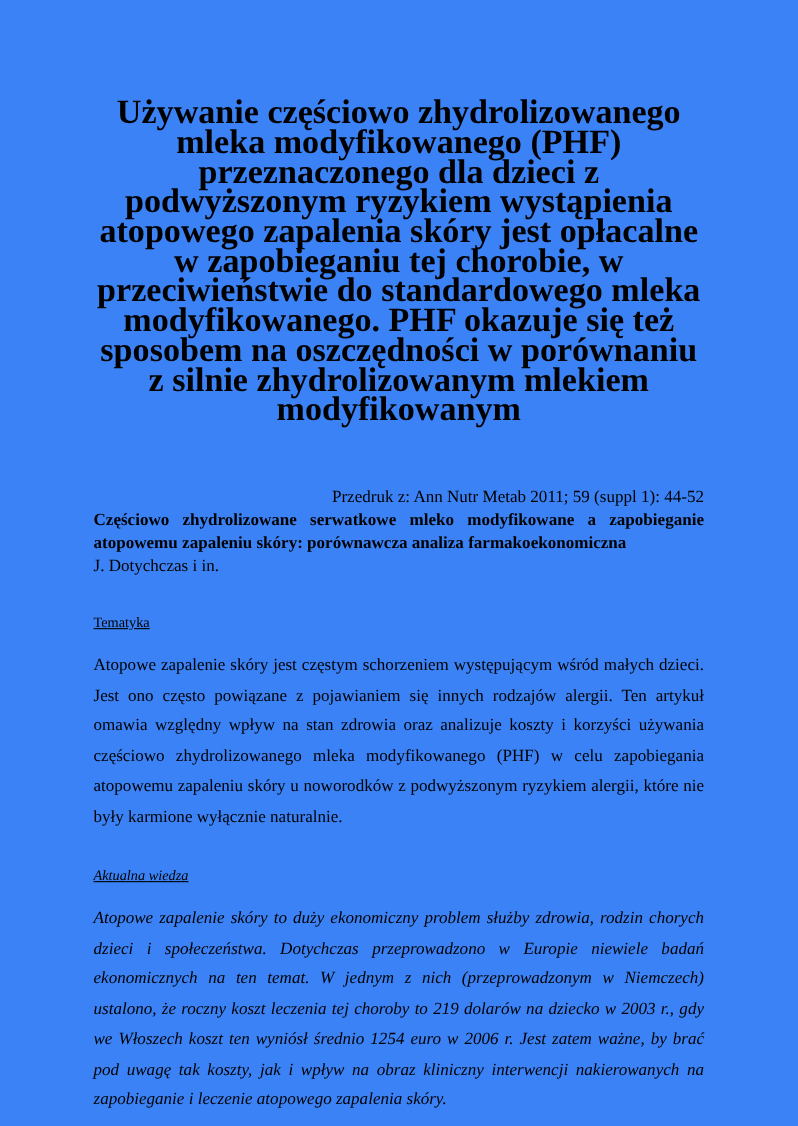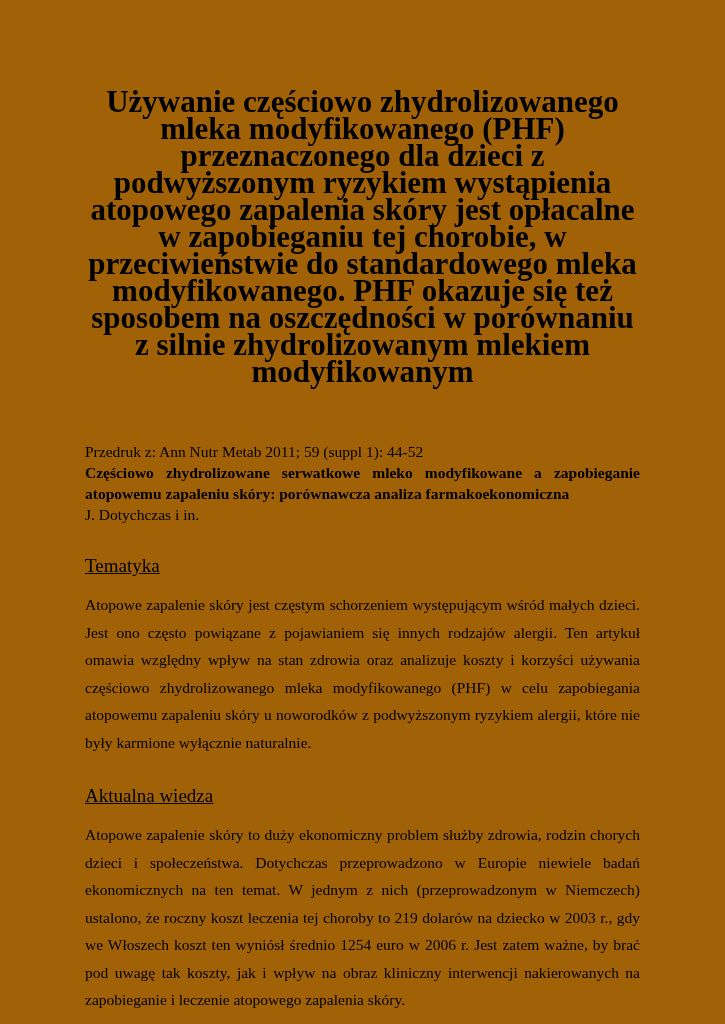--- a/index.html
+++ b/index.html
@@ -5,67 +5,69 @@
   html, body {
     margin: 0;
     padding: 0;
     background: #ffffff;
   }
   .page {
     position: relative;
     width: 725px;
     height: 1024px;
     box-sizing: border-box;
-    background: #a16207;
+    background: #3b82f6;
     padding: 88px 85px 0 85px;
     font-family: "Liberation Serif", serif;
     color: #000000;
     font-size: 15.5px;
     overflow: hidden;
   }
   .doc-title {
     font-weight: bold;
     text-align: center;
     line-height: 27px;
     margin: 0 0 0 0;
   }
   .cite-block {
     margin-top: 56px;
     line-height: 21px;
   }
   .reprint-line {
     margin: 0;
+    text-align: right;
   }
   .article-title {
     margin: 0;
     font-weight: bold;
     text-align: justify;
     line-height: 21px;
     font-family: Liberation Serif, serif;
   }
   .authors {
     margin: 0;
   }
   .section {
     margin-top: 30px;
   }
   .section-heading {
     text-decoration: underline;
     margin: 0 0 15px 0;
     font-weight: normal;
-    font-size: 19px;
+    font-size: 13px;
     line-height: 21px;
   }
   .para {
     margin: 0;
     text-align: justify;
     line-height: 27.5px;
   }
   .section + .section {
     margin-top: 29px;
+    font-style: italic;
   }
 </style>
 </head>
 <body>
 
 <div class="page">
 
   <h1 class="doc-title">Używanie częściowo zhydrolizowanego mleka modyfikowanego (PHF) przeznaczonego dla dzieci z podwyższonym ryzykiem wystąpienia atopowego zapalenia skóry jest opłacalne w zapobieganiu tej chorobie, w przeciwieństwie do standardowego mleka modyfikowanego. PHF okazuje się też sposobem na oszczędności w porównaniu z silnie zhydrolizowanym mlekiem modyfikowanym</h1>
 
   <div class="cite-block">

